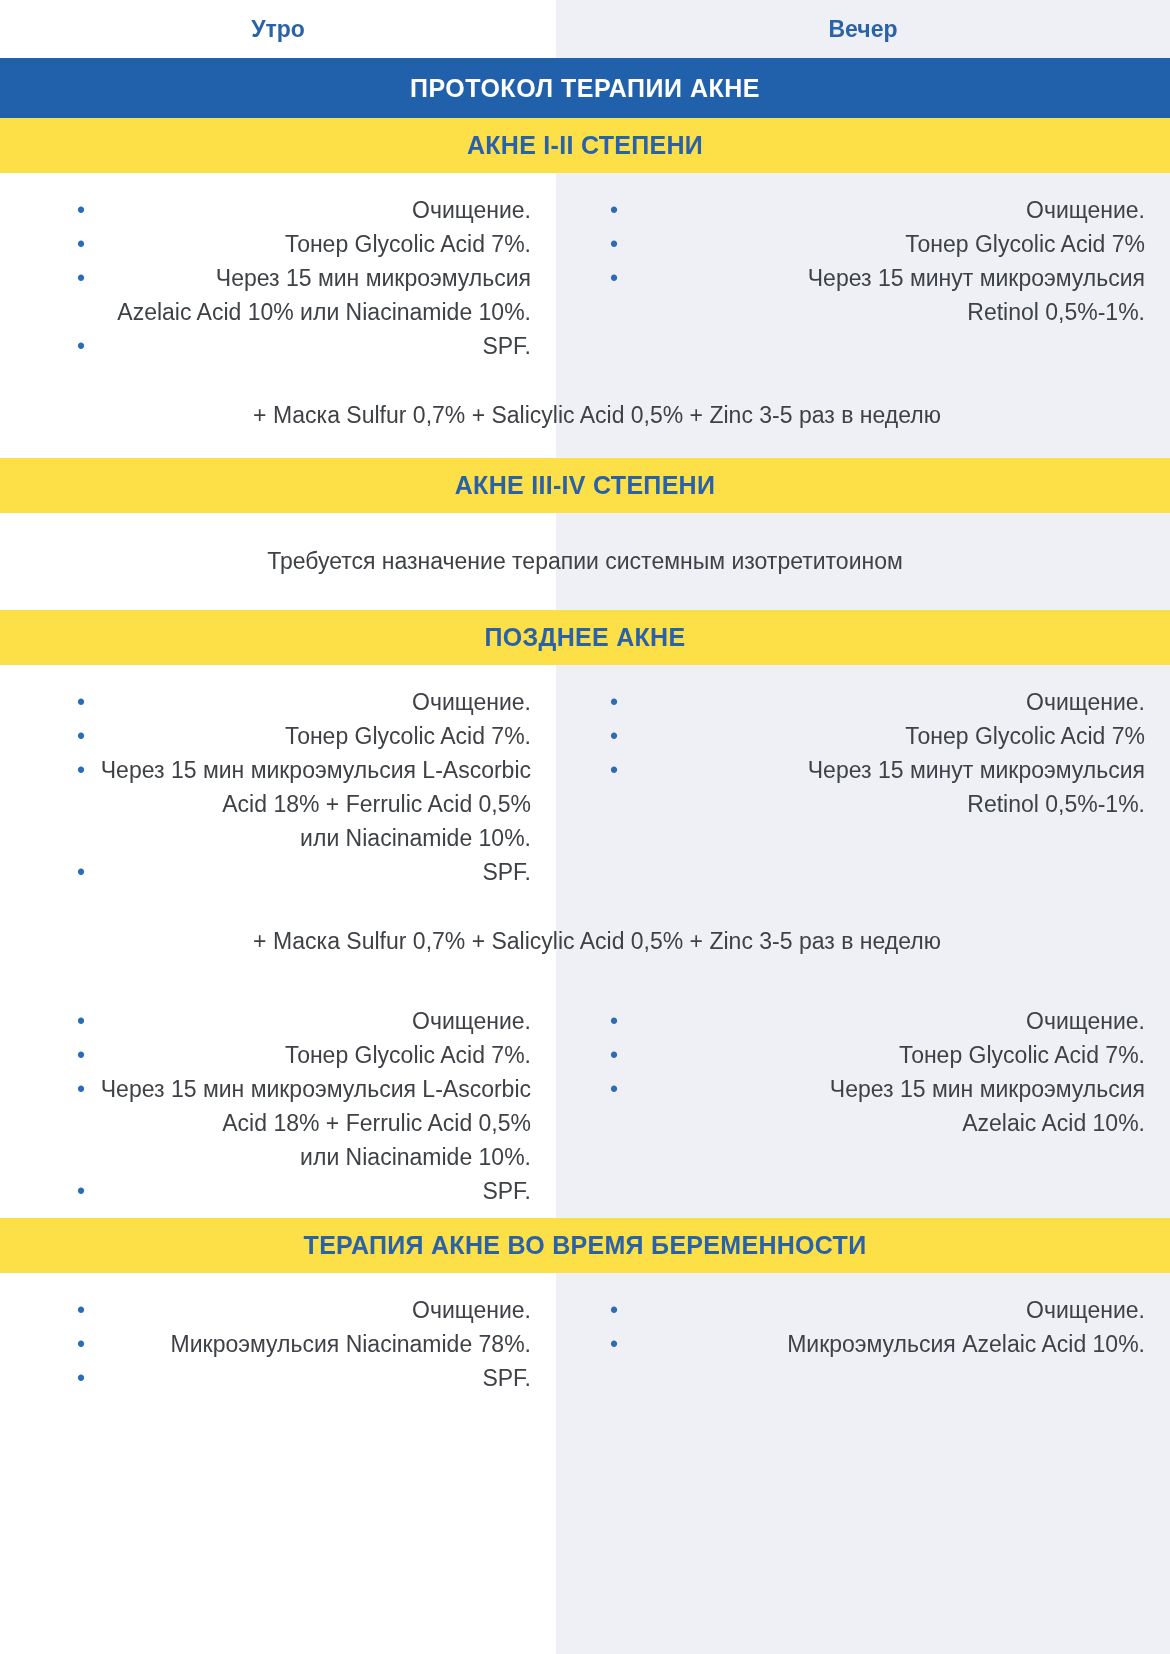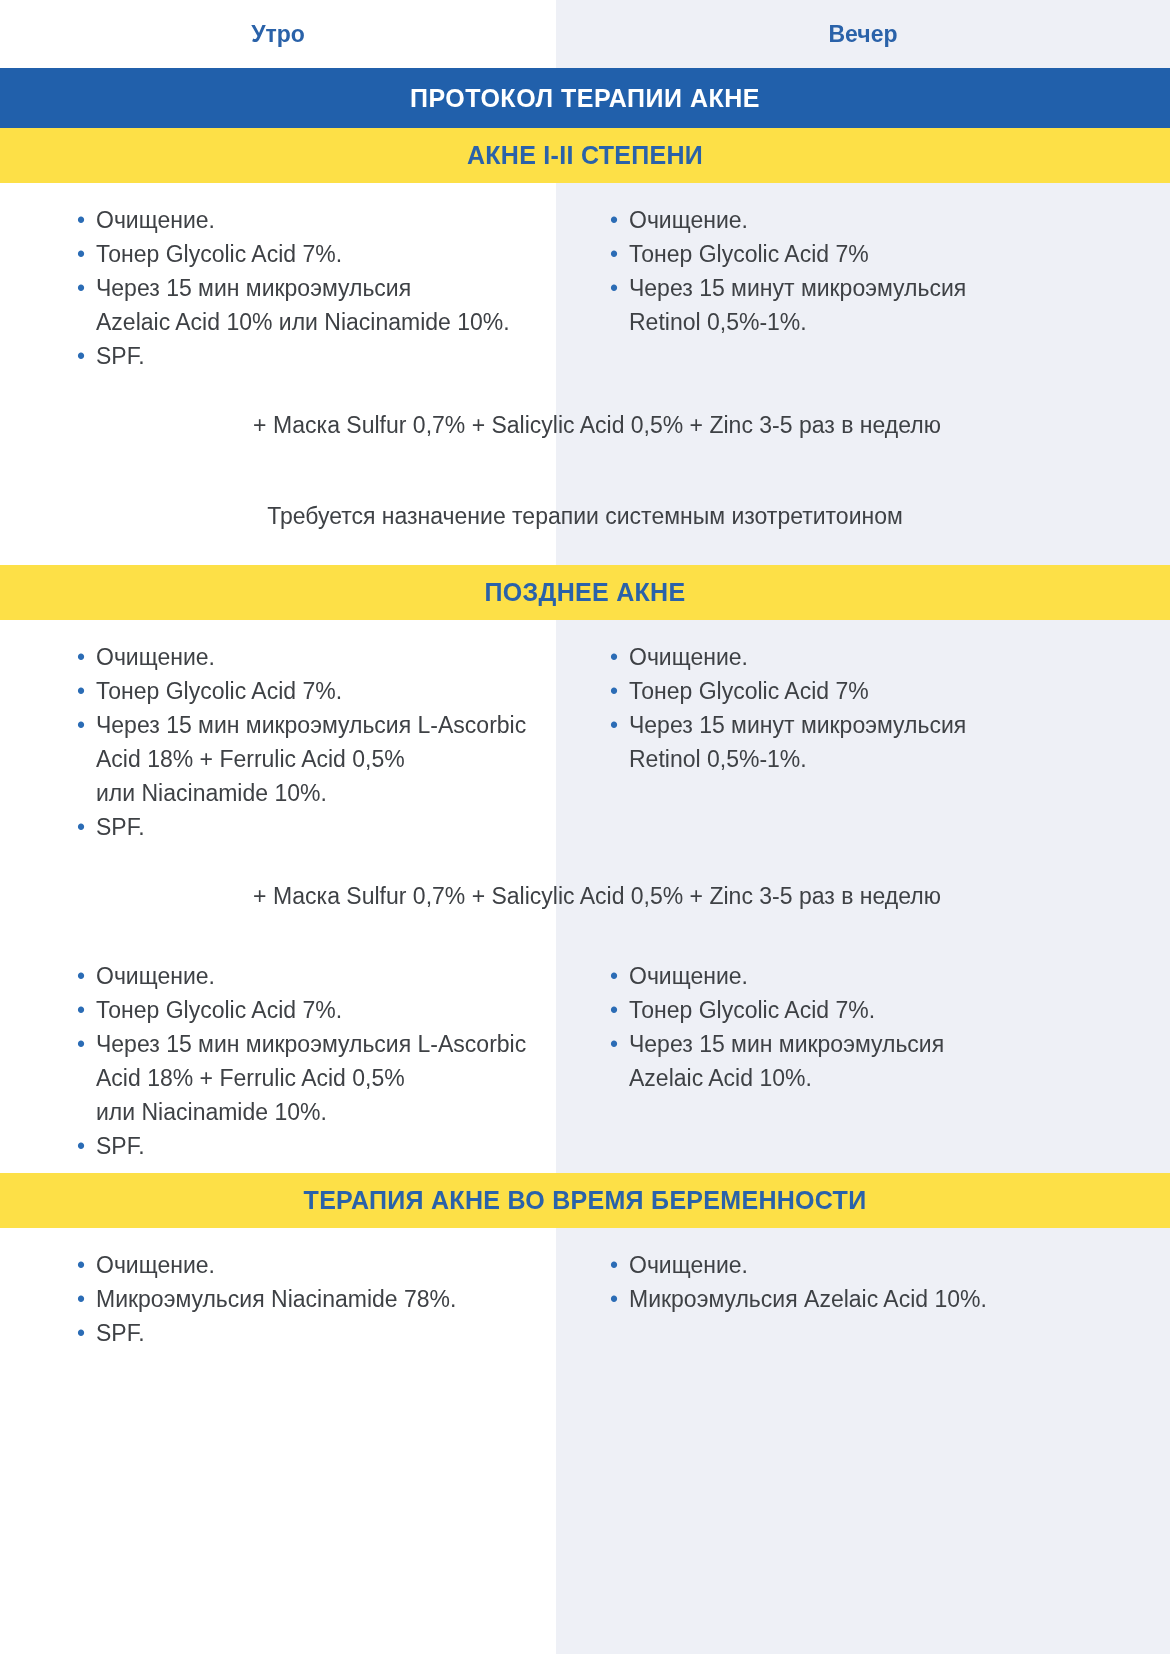--- a/index.html
+++ b/index.html
@@ -12,21 +12,21 @@
     overflow: hidden;
   }
   .right-bg {
     position: absolute;
     left: 556px; top: 0;
     width: 614px; height: 100%;
     background: #eef0f6;
   }
   .content { position: relative; }
 
-  .header-row { display: flex; height: 68px; align-items: center; }
+  .header-row { display: flex; height: 58px; align-items: center; }
   .col-label {
     font-weight: bold;
     font-size: 23px;
     color: #2a62a9;
     text-align: center;
   }
   .col-label.morning { width: 556px; }
   .col-label.evening { width: 614px; }
 
   .banner {
@@ -58,20 +58,21 @@
   .cols.s5 { min-height: 180px; }
 
   ul.list { list-style: none; margin: 0; padding: 0; }
   ul.list li {
     position: relative;
     padding-left: 19px;
     font-size: 23px;
     line-height: 34px;
     color: #3e4145;
     white-space: pre-line;
+    text-align: right;
   }
   ul.list li::before {
     content: "•";
     position: absolute;
     left: 0; top: 0;
     color: #2b6cb5;
   }
 
   .note {
     height: 85px;
@@ -116,20 +117,21 @@
         <ul class="list">
           <li>Очищение.</li>
           <li>Тонер Glycolic Acid 7%</li>
           <li>Через 15 минут микроэмульсия
 Retinol 0,5%-1%.</li>
         </ul>
       </div>
     </div>
     <div class="note">+ Маска Sulfur 0,7% + Salicylic Acid 0,5% + Zinc 3-5 раз в неделю</div>
 
+    <div class="band">АКНЕ III-IV СТЕПЕНИ</div>
     <div class="centered-row">Требуется назначение терапии системным изотретитоином</div>
 
     <div class="band">ПОЗДНЕЕ АКНЕ</div>
     <div class="cols s3">
       <div class="col morning">
         <ul class="list">
           <li>Очищение.</li>
           <li>Тонер Glycolic Acid 7%.</li>
           <li>Через 15 мин микроэмульсия L-Ascorbic
 Acid 18% + Ferrulic Acid 0,5%

